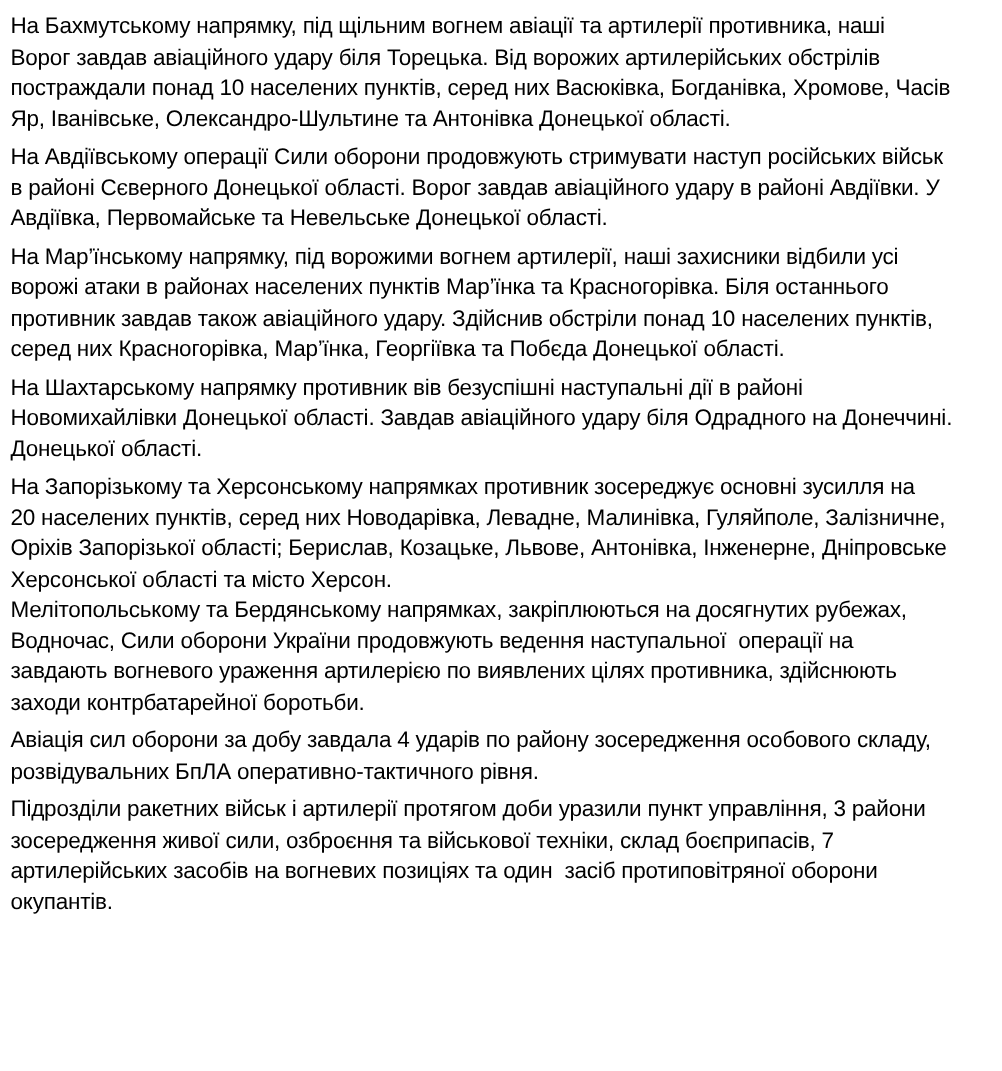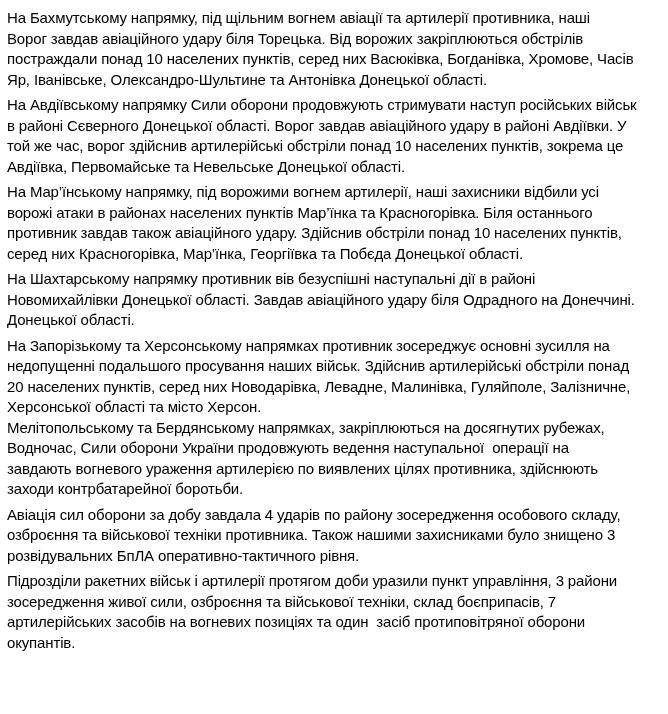--- a/index.html
+++ b/index.html
@@ -34,62 +34,60 @@
     color: #000000;
   }
 </style>
 </head>
 <body>
 
 <main class="post-body">
 
   <p class="para">
     <span class="line">На Бахмутському напрямку, під щільним вогнем авіації та артилерії противника, наші</span>
-    <span class="line">Ворог завдав авіаційного удару біля Торецька. Від ворожих закріплюються обстрілів</span>
+    <span class="line">Ворог завдав авіаційного удару біля Торецька. Від ворожих артилерійських обстрілів</span>
     <span class="line">постраждали понад 10 населених пунктів, серед них Васюківка, Богданівка, Хромове, Часів</span>
     <span class="line">Яр, Іванівське, Олександро-Шультине та Антонівка Донецької області.</span>
   </p>
 
   <p class="para">
-    <span class="line">На Авдіївському напрямку Сили оборони продовжують стримувати наступ російських військ</span>
+    <span class="line">На Авдіївському операції Сили оборони продовжують стримувати наступ російських військ</span>
     <span class="line">в районі Сєверного Донецької області. Ворог завдав авіаційного удару в районі Авдіївки. У</span>
-    <span class="line">той же час, ворог здійснив артилерійські обстріли понад 10 населених пунктів, зокрема це</span>
     <span class="line">Авдіївка, Первомайське та Невельське Донецької області.</span>
   </p>
 
   <p class="para">
     <span class="line">На Мар’їнському напрямку, під ворожими вогнем артилерії, наші захисники відбили усі</span>
     <span class="line">ворожі атаки в районах населених пунктів Мар’їнка та Красногорівка. Біля останнього</span>
     <span class="line">противник завдав також авіаційного удару. Здійснив обстріли понад 10 населених пунктів,</span>
     <span class="line">серед них Красногорівка, Мар’їнка, Георгіївка та Побєда Донецької області.</span>
   </p>
 
   <p class="para">
     <span class="line">На Шахтарському напрямку противник вів безуспішні наступальні дії в районі</span>
     <span class="line">Новомихайлівки Донецької області. Завдав авіаційного удару біля Одрадного на Донеччині.</span>
     <span class="line">Донецької області.</span>
   </p>
 
   <p class="para tight">
     <span class="line">На Запорізькому та Херсонському напрямках противник зосереджує основні зусилля на</span>
-    <span class="line">недопущенні подальшого просування наших військ. Здійснив артилерійські обстріли понад</span>
     <span class="line">20 населених пунктів, серед них Новодарівка, Левадне, Малинівка, Гуляйполе, Залізничне,</span>
+    <span class="line">Оріхів Запорізької області; Берислав, Козацьке, Львове, Антонівка, Інженерне, Дніпровське</span>
     <span class="line">Херсонської області та місто Херсон.</span>
   </p>
 
   <p class="para">
     <span class="line">Мелітопольському та Бердянському напрямках, закріплюються на досягнутих рубежах,</span>
     <span class="line">Водночас, Сили оборони України продовжують ведення наступальної  операції на</span>
     <span class="line">завдають вогневого ураження артилерією по виявлених цілях противника, здійснюють</span>
     <span class="line">заходи контрбатарейної боротьби.</span>
   </p>
 
   <p class="para">
     <span class="line">Авіація сил оборони за добу завдала 4 ударів по району зосередження особового складу,</span>
-    <span class="line">озброєння та військової техніки противника. Також нашими захисниками було знищено 3</span>
     <span class="line">розвідувальних БпЛА оперативно-тактичного рівня.</span>
   </p>
 
   <p class="para">
     <span class="line">Підрозділи ракетних військ і артилерії протягом доби уразили пункт управління, 3 райони</span>
     <span class="line">зосередження живої сили, озброєння та військової техніки, склад боєприпасів, 7</span>
     <span class="line">артилерійських засобів на вогневих позиціях та один  засіб протиповітряної оборони</span>
     <span class="line">окупантів.</span>
   </p>
 

